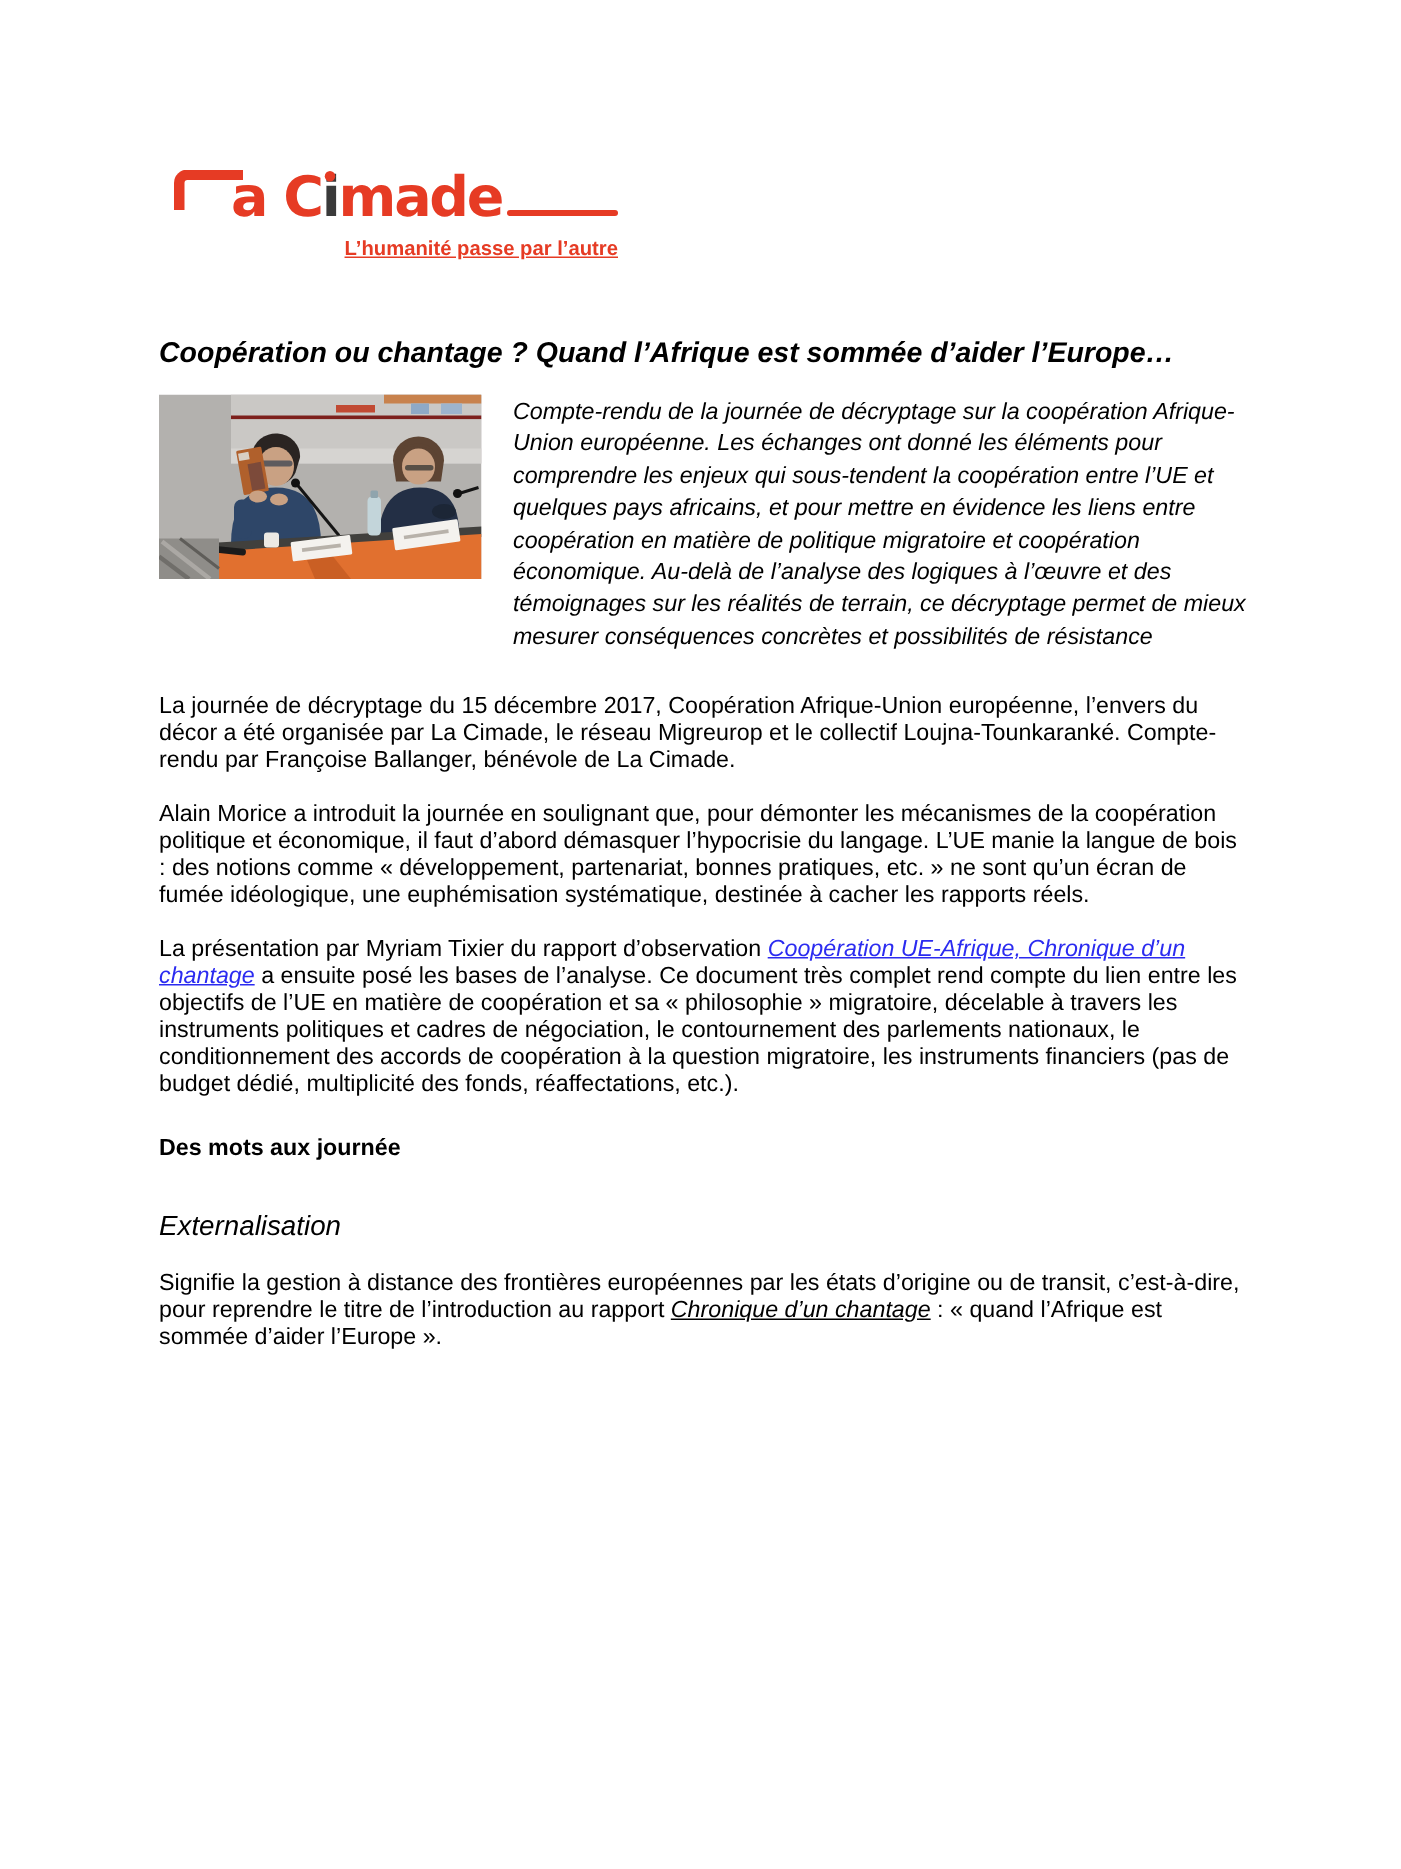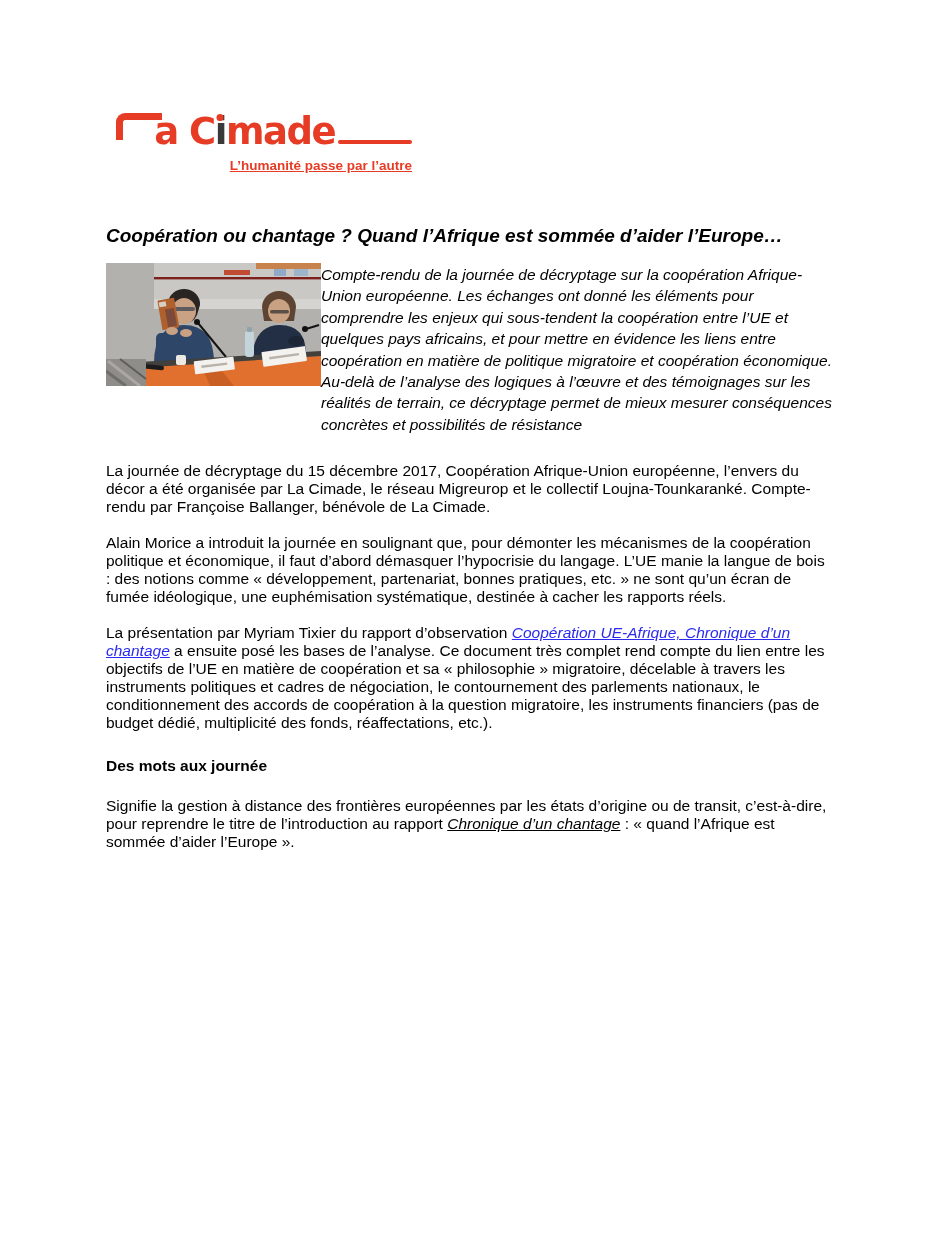--- a/index.html
+++ b/index.html
@@ -8,21 +8,21 @@
     width: 934px; height: 1246px;
     background: #ffffff;
     font-family: "Liberation Sans", sans-serif;
     color: #000000;
   }
   .page { position: relative; width: 934px; height: 1246px; overflow: hidden; }
   .content { position: absolute; left: 106px; top: 0; width: 727px; }
 
   
   .logo-block { margin: 110px 0 0 10px; width: 296px; }
-  .logo-line { white-space: nowrap; line-height: 44px; height: 48px; text-align: right; }
+  .logo-line { white-space: nowrap; line-height: 44px; height: 48px; }
   .logo-l-mark {
     display: inline-block; width: 46px; height: 27px;
     border-top: 7px solid #e63b24; border-left: 7px solid #e63b24;
     border-radius: 9px 0 0 0; vertical-align: top; margin-top: 3px; margin-right: -8px;
   }
   .logo-text {
     font-family: "DejaVu Sans", sans-serif;
     font-weight: bold; font-size: 37px; letter-spacing: -1.5px;
     color: #e63b24;
   }
@@ -39,21 +39,21 @@
     text-align: right; color: #e63b24; font-weight: bold;
     font-size: 13.5px; margin-top: 0px; letter-spacing: 0px; text-decoration: underline;
   }
 
   
   .doc-title {
     margin: 52px 0 16px 0;
     font-size: 19px; font-weight: bold; font-style: italic;
     line-height: 21px;
   }
-  .lede-row { margin-top: 17px; display: flex; align-items: flex-start; }
+  .lede-row { margin-top: 17px; display: flex; gap: 21px; align-items: flex-start; }
   .photo-frame { flex: 0 0 215px; width: 215px; height: 123px; }
   .photo-frame svg { display: block; }
   .lede {
     font-style: italic; font-size: 15.5px; line-height: 21.4px;
     padding-top: 1px;
   }
   .body-par { margin: 18px 0 0 0; font-size: 15.5px; line-height: 18px; }
   .body-par.first { margin-top: 27px; }
   .heading-bold {
     margin: 21px 0 0 0; font-size: 15.5px; font-weight: bold; line-height: 25.6px;
@@ -157,17 +157,18 @@
 
     <p class="body-par first">La journée de décryptage du 15 décembre 2017, Coopération Afrique-Union européenne, l’envers du décor a été organisée par La Cimade, le réseau Migreurop et le collectif Loujna-Tounkaranké. Compte-rendu par Françoise Ballanger, bénévole de La Cimade.</p>
 
     <p class="body-par">Alain Morice a introduit la journée en soulignant que, pour démonter les mécanismes de la coopération politique et économique, il faut d’abord démasquer l’hypocrisie du langage. L’UE manie la langue de bois : des notions comme « développement, partenariat, bonnes pratiques, etc. » ne sont qu’un écran de fumée idéologique, une euphémisation systématique, destinée à cacher les rapports réels.</p>
 
     <p class="body-par"><span>La présentation par Myriam Tixier du rapport d’observation </span><a class="doc-link">Coopération UE-Afrique, Chronique d’un chantage</a><span> a ensuite posé les bases de l’analyse. Ce document très complet rend compte du lien entre les objectifs de l’UE en matière de coopération et sa « philosophie » migratoire, décelable à travers les instruments politiques et cadres de négociation, le contournement des parlements nationaux, le conditionnement des accords de coopération à la question migratoire, les instruments financiers (pas de budget dédié, multiplicité des fonds, réaffectations, etc.).</span></p>
 
     <h2 class="heading-bold">Des mots aux journée</h2>
 
 
+    <h3 class="heading-italic">Externalisation</h3>
 
     <p class="body-par"><span>Signifie la gestion à distance des frontières européennes par les états d’origine ou de transit, c’est-à-dire, pour reprendre le titre de l’introduction au rapport </span><span class="inline-em">Chronique d’un chantage</span><span> : « quand l’Afrique est sommée d’aider l’Europe ».</span></p>
 
   </div>
 </div>
 
 </body></html>

